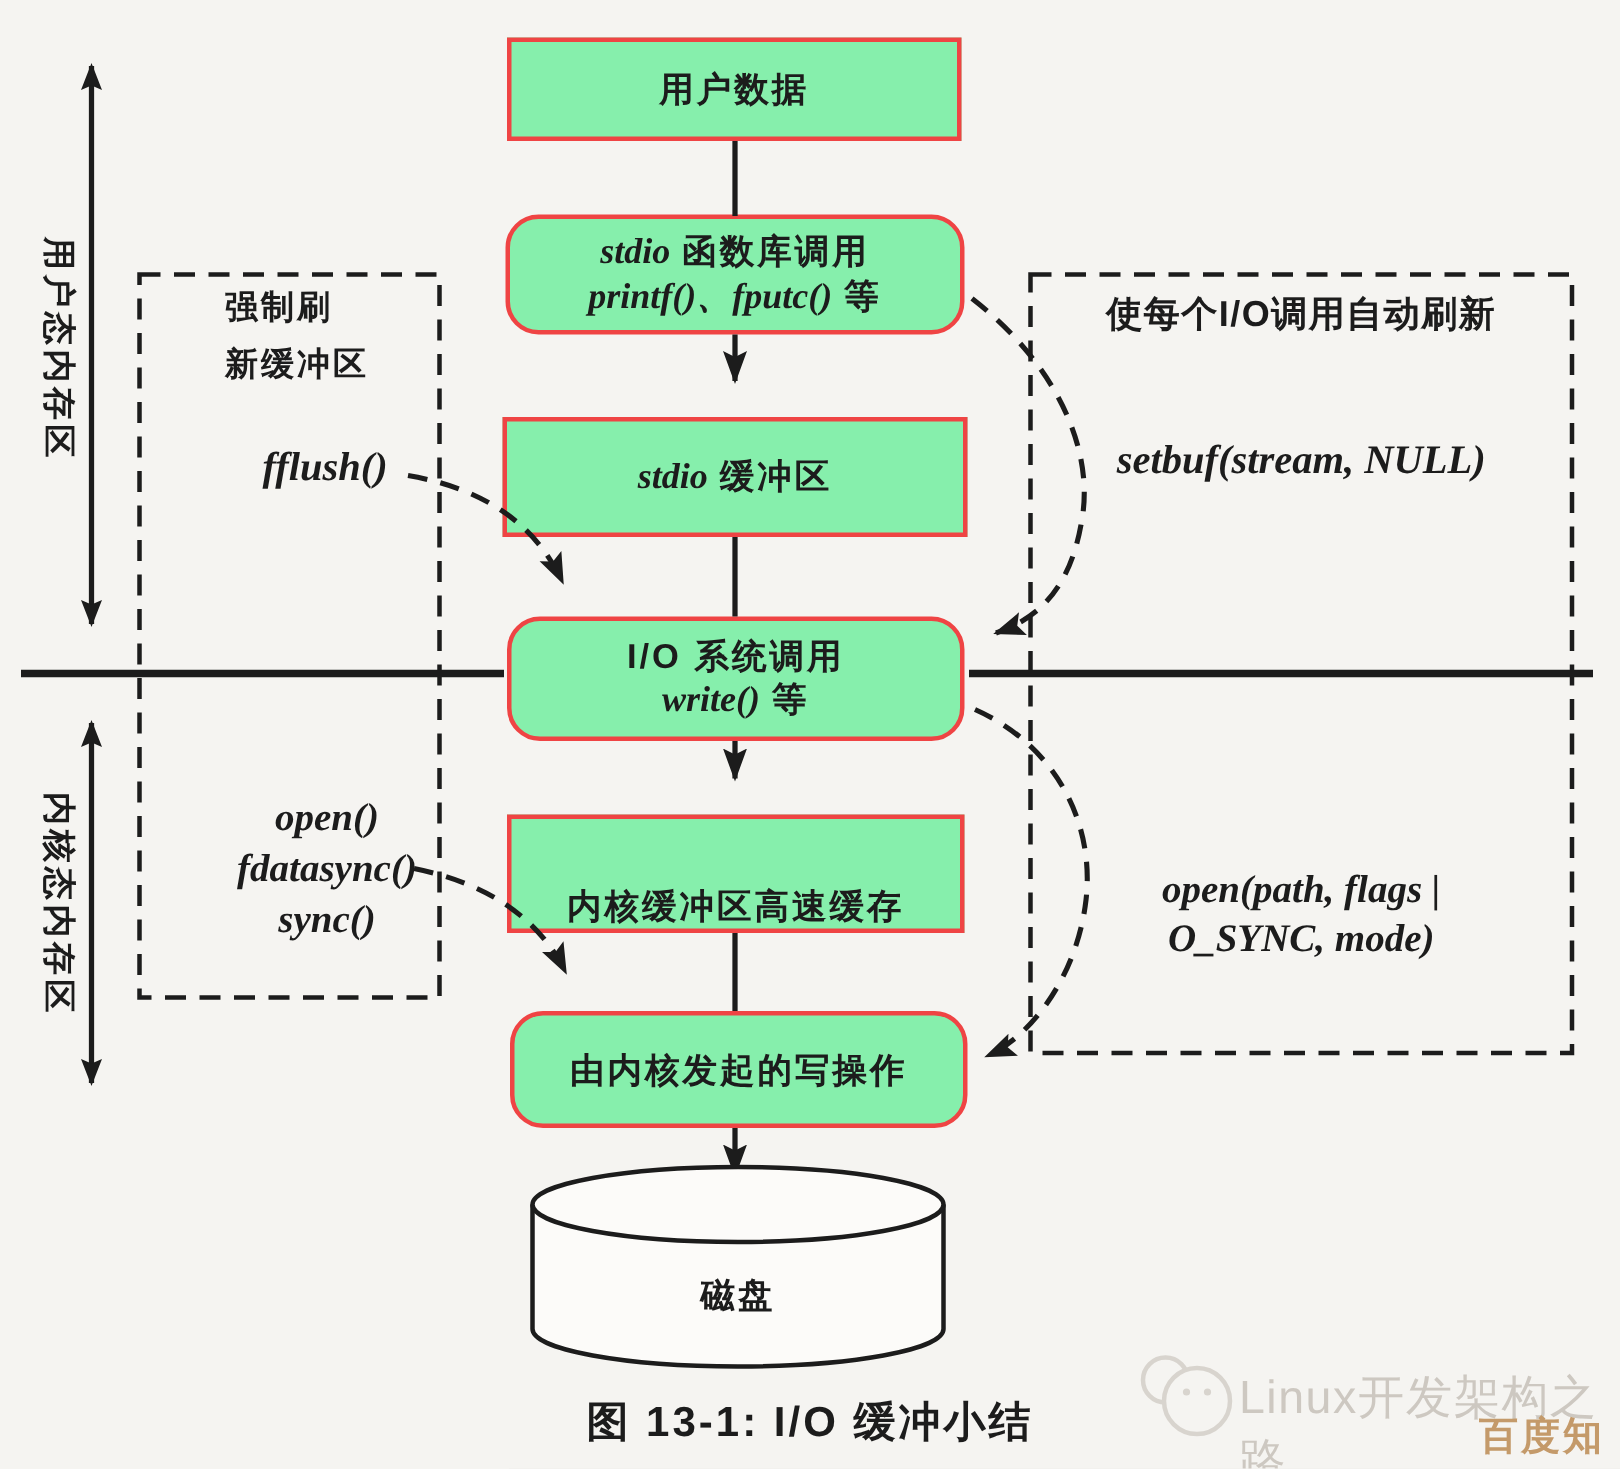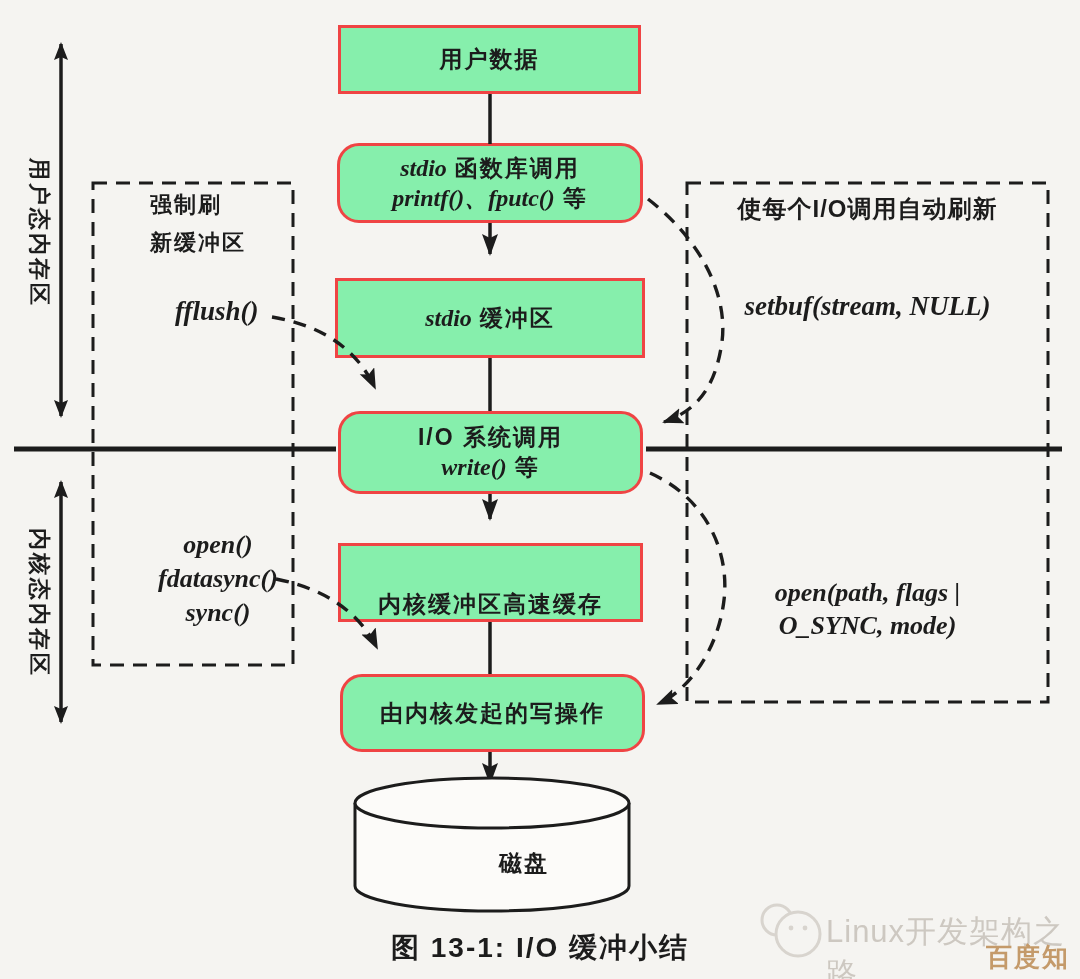--- a/index.html
+++ b/index.html
@@ -40,21 +40,21 @@
   }
   .mixgap{display:inline-block;width:8px;}
   .n-user-data{left:338px;top:25px;width:303px;height:69px;}
   .n-stdio-lib{left:337px;top:143px;width:306px;height:80px;}
   .n-stdio-buffer{left:335px;top:278px;width:310px;height:80px;}
   .n-io{left:338px;top:411px;width:305px;height:83px;}
   .n-kbuf{left:338px;top:543px;width:305px;height:79px;justify-content:flex-end;}
   .n-kwrite{left:340px;top:674px;width:305px;height:78px;}
   .disk-label{
     position:absolute;left:355px;top:848px;width:274px;
-    text-align:center;z-index:6;padding-left:32px;
+    text-align:center;z-index:6;
   }
   
   .ann{position:absolute;z-index:3;}
   .force-flush{left:150px;top:186px;width:150px;text-align:left;
     font-weight:bold;font-size:22px;line-height:38px;letter-spacing:2px;}
   .fflush{left:175px;top:296px;font-family:"Liberation Serif",serif;
     font-style:italic;font-weight:bold;font-size:27px;}
   .sync-group{left:93px;top:528px;width:250px;text-align:center;
     font-family:"Liberation Serif",serif;font-style:italic;font-weight:bold;
     font-size:26px;line-height:34px;}

